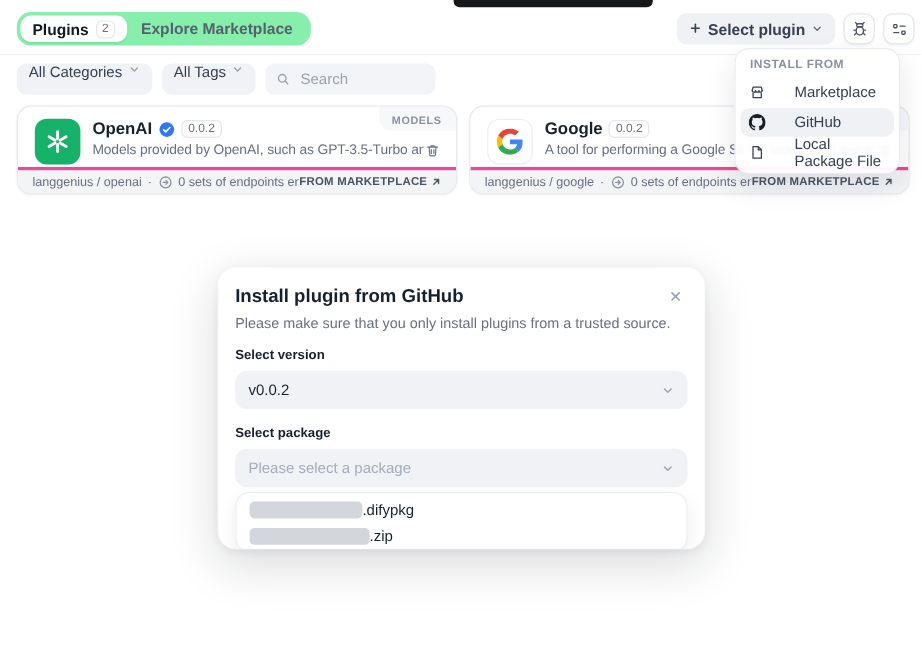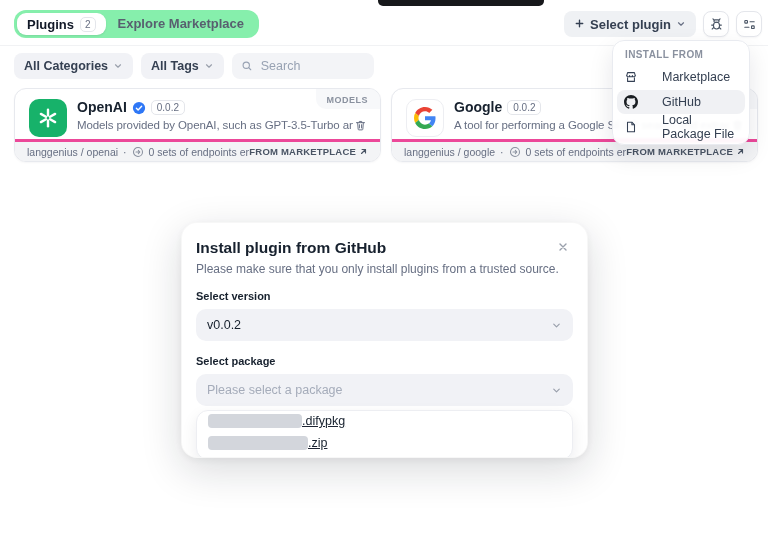--- a/index.html
+++ b/index.html
@@ -15,21 +15,21 @@
   .seg-badge { font-size:10px; color:#676f83; background:#fff; border:1px solid #e4e6eb; border-radius:5px; padding:0 4px; height:15px; line-height:14px; font-weight:500; }
   .seg-item { padding:0 12px; font-size:13px; font-weight:600; color:#585f6f; height:22px; line-height:22px; cursor:pointer; }
   .topbar-right { display:flex; align-items:center; gap:7px; }
   .btn-install { display:flex; align-items:center; gap:5px; height:26px; padding:0 10px; background:#eff1f4; border-radius:8px; font-size:13px; font-weight:600; color:#354052; cursor:pointer; }
   .icon-btn { width:26px; height:26px; display:flex; align-items:center; justify-content:center; background:#fff; border:1px solid #e4e6eb; border-radius:8px; color:#495464; box-shadow:0 1px 2px rgba(16,24,40,.04); cursor:pointer; }
 
   .divider { position:absolute; left:0; right:0; top:45px; height:1px; background:#f1f2f4; }
 
   
   .filterbar { position:absolute; left:14px; top:53px; display:flex; gap:8px; align-items:center; }
-  .pill { display:flex; align-items:center; gap:5px; height:26px; padding:0 10px; background:#f1f2f6; border-radius:8px; font-size:12.5px; font-weight:700; color:#354052; cursor:pointer; }
+  .pill { display:flex; gap:5px; height:26px; padding:0 10px; background:#f1f2f6; border-radius:8px; font-size:12.5px; font-weight:400; color:#354052; cursor:pointer; }
   .pill .chev, .select .chev { color:#9aa0ac; display:flex; }
   .search { display:flex; align-items:center; gap:6px; height:26px; width:142px; padding:0 9px; background:#f3f4f7; border-radius:8px; color:#98a2b3; }
   .search input { border:0; background:transparent; outline:none; font-size:12.5px; color:#354052; width:100%; font-family:inherit; }
   .search input::placeholder { color:#98a2b3; }
 
   
   .cards { position:absolute; left:14px; top:88px; display:flex; gap:10px; }
   .card { position:relative; width:367px; height:74px; background:#fff; border:1px solid #e7e9ee; border-radius:12px; box-shadow:0 1px 2px rgba(16,24,40,.04); }
   .card-main { position:relative; height:51px; padding:10px 12px 0 14px; display:flex; gap:10px; }
   .logo { width:38px; height:38px; border-radius:10px; flex:none; display:flex; align-items:center; justify-content:center; }
@@ -55,21 +55,21 @@
 
   
   .modal { position:absolute; left:181px; top:222px; width:407px; height:236px; background:#fff; border-radius:16px; border:1px solid rgba(0,0,0,.03); box-shadow:0 12px 40px rgba(16,24,40,.16), 0 2px 8px rgba(16,24,40,.06); z-index:30; padding:16px 14px 0; overflow:hidden; }
   .modal-title { font-size:15.5px; font-weight:700; color:#17212e; }
   .modal-sub { margin-top:5px; font-size:12px; color:#676f83; }
   .modal-close { position:absolute; top:15px; right:15px; width:18px; height:18px; display:flex; align-items:center; justify-content:center; color:#9aa0ac; cursor:pointer; }
   .field-label { margin-top:14px; font-size:11px; font-weight:600; color:#17212e; }
   .select { margin-top:7px; height:32px; background:#f1f2f6; border-radius:10px; display:flex; align-items:center; justify-content:space-between; padding:0 11px; font-size:12.5px; color:#17212e; cursor:pointer; }
   .select.is-placeholder .select-value { color:#a5acba; }
   .pkg-panel { margin-top:4px; height:50px; background:#fff; border:1px solid #edeef2; border-radius:12px; box-shadow:0 6px 16px rgba(16,24,40,.08); padding:3px; }
-  .pkg-row { display:flex; height:22px; padding:0 8px; border-radius:6px; cursor:pointer;text-decoration:underline; }
+  .pkg-row { display:flex; align-items:center; height:22px; padding:0 8px; border-radius:6px; cursor:pointer; }
   .redact { height:14px; background:#d3d6dc; border-radius:4px; flex:none; }
   .redact.r1 { width:94px; } .redact.r2 { width:100px; }
   .pkg-suffix { font-size:12.5px; color:#17212e; }
 </style>
 </head>
 <body>
 
 <div class="page">
 
   <div class="notch"></div>

